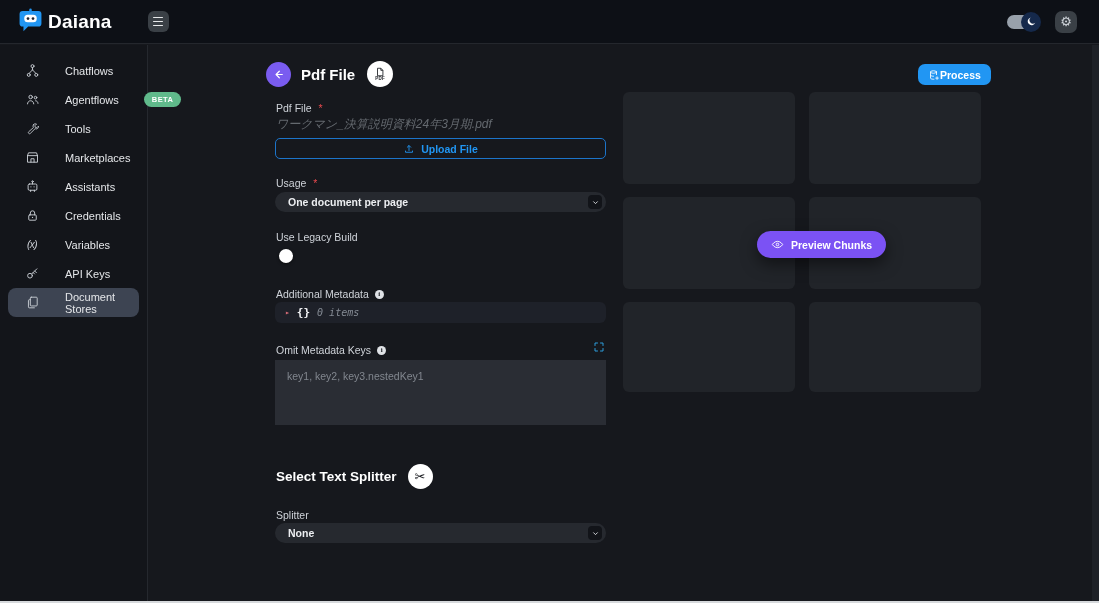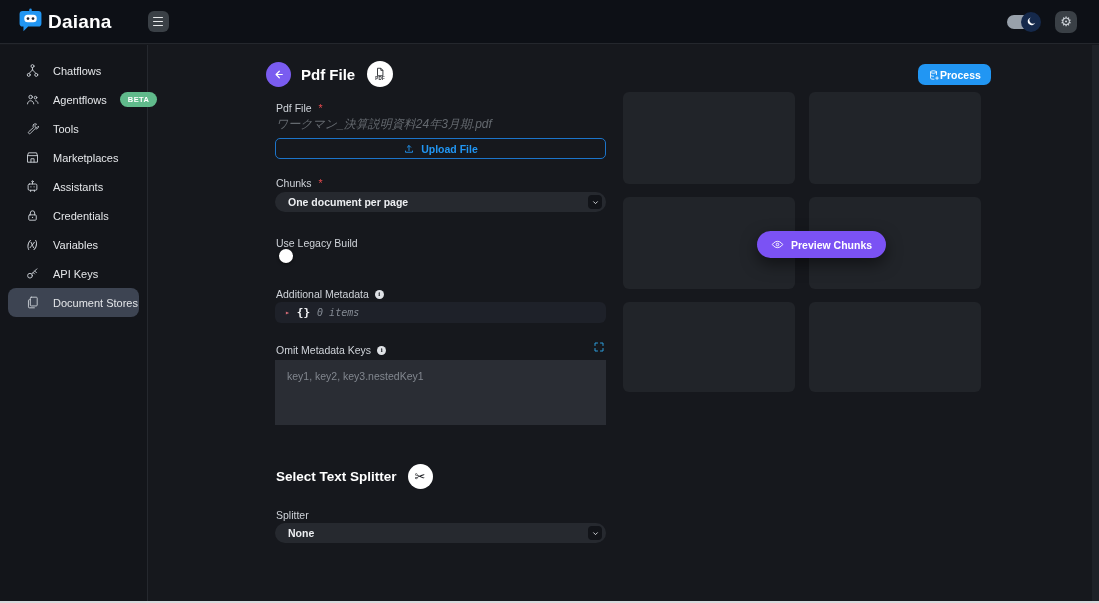--- a/index.html
+++ b/index.html
@@ -19,21 +19,21 @@
   .toggle-track { position:absolute; left:0; top:0; width:28px; height:14px; background:#98a1ab; border-radius:7px; }
   .toggle-thumb { position:absolute; right:0; top:-3px; width:20px; height:20px; background:#15294b;
                   border-radius:50%; display:flex; align-items:center; justify-content:center; }
   .gear-btn { width:22px; height:22px; background:#3a4046; border-radius:7px; color:#ccd1d7;
               display:flex; align-items:center; justify-content:center; font-size:13px; cursor:pointer; }
 
   
   .sidebar { position:absolute; top:45px; left:0; bottom:0; width:148px; background:#13151a;
              border-right:1px solid #25282e; padding-top:11px; z-index:4; }
   .nav-item { display:flex; align-items:center; height:29px; margin:0 8px; padding:0 0 0 16px;
-              border-radius:8px; gap:13px; cursor:pointer; color:#e4e6e9; }
+              border-radius:8px; gap:25px; cursor:pointer; color:#e4e6e9; }
   .nav-item.selected { background:#3d4452; }
   .nav-icon { width:16px; height:16px; display:flex; align-items:center; justify-content:center; color:#c9cdd3; flex:0 0 16px; }
   .nav-icon svg { width:15px; height:15px; stroke:currentColor; fill:none; stroke-width:1.5; stroke-linecap:round; stroke-linejoin:round; }
   .nav-label { font-size:11px; }
   .var-icon { font-size:10px; color:#c9cdd3; font-style:italic; letter-spacing:-0.5px; }
   .beta-badge { background:#60ba8b; color:#fff; font-size:7.5px; font-weight:700;
                 padding:3px 8px; border-radius:999px; letter-spacing:.4px; }
 
   
   .main { position:absolute; left:149px; top:45px; right:0; bottom:0; background:#16181d; }
@@ -278,33 +278,33 @@
       </div>
       <div class="filename">ワークマン_決算説明資料24年3月期.pdf</div>
       <button class="upload-btn">
         <svg viewBox="0 0 24 24">
             <path d="M12 15V5.5M8.5 8.5L12 5l3.5 3.5M5 16v2.5h14V16"></path>
           </svg>
         <span>Upload File</span>
       </button>
 
       <div class="f-label" style="top:132px">
-        <span>Chunks</span>
+        <span>Usage</span>
           <span class="req">*</span>
       </div>
       <div class="select-box" style="top:147px">
         <span>One document per page</span>
         <span class="chev-btn">
           <svg viewBox="0 0 24 24">
               <path d="M7 10l5 5 5-5"></path>
             </svg>
         </span>
       </div>
 
-      <div class="f-label" style="top:192px">
+      <div class="f-label" style="top:186px">
         <span>Use Legacy Build</span>
       </div>
       <div class="switch-thumb"></div>
 
       <div class="f-label" style="top:243px">
         <span>Additional Metadata</span>
         <span class="info-icon">i</span>
       </div>
       <div class="json-row">
         <span class="json-caret">▸</span>

